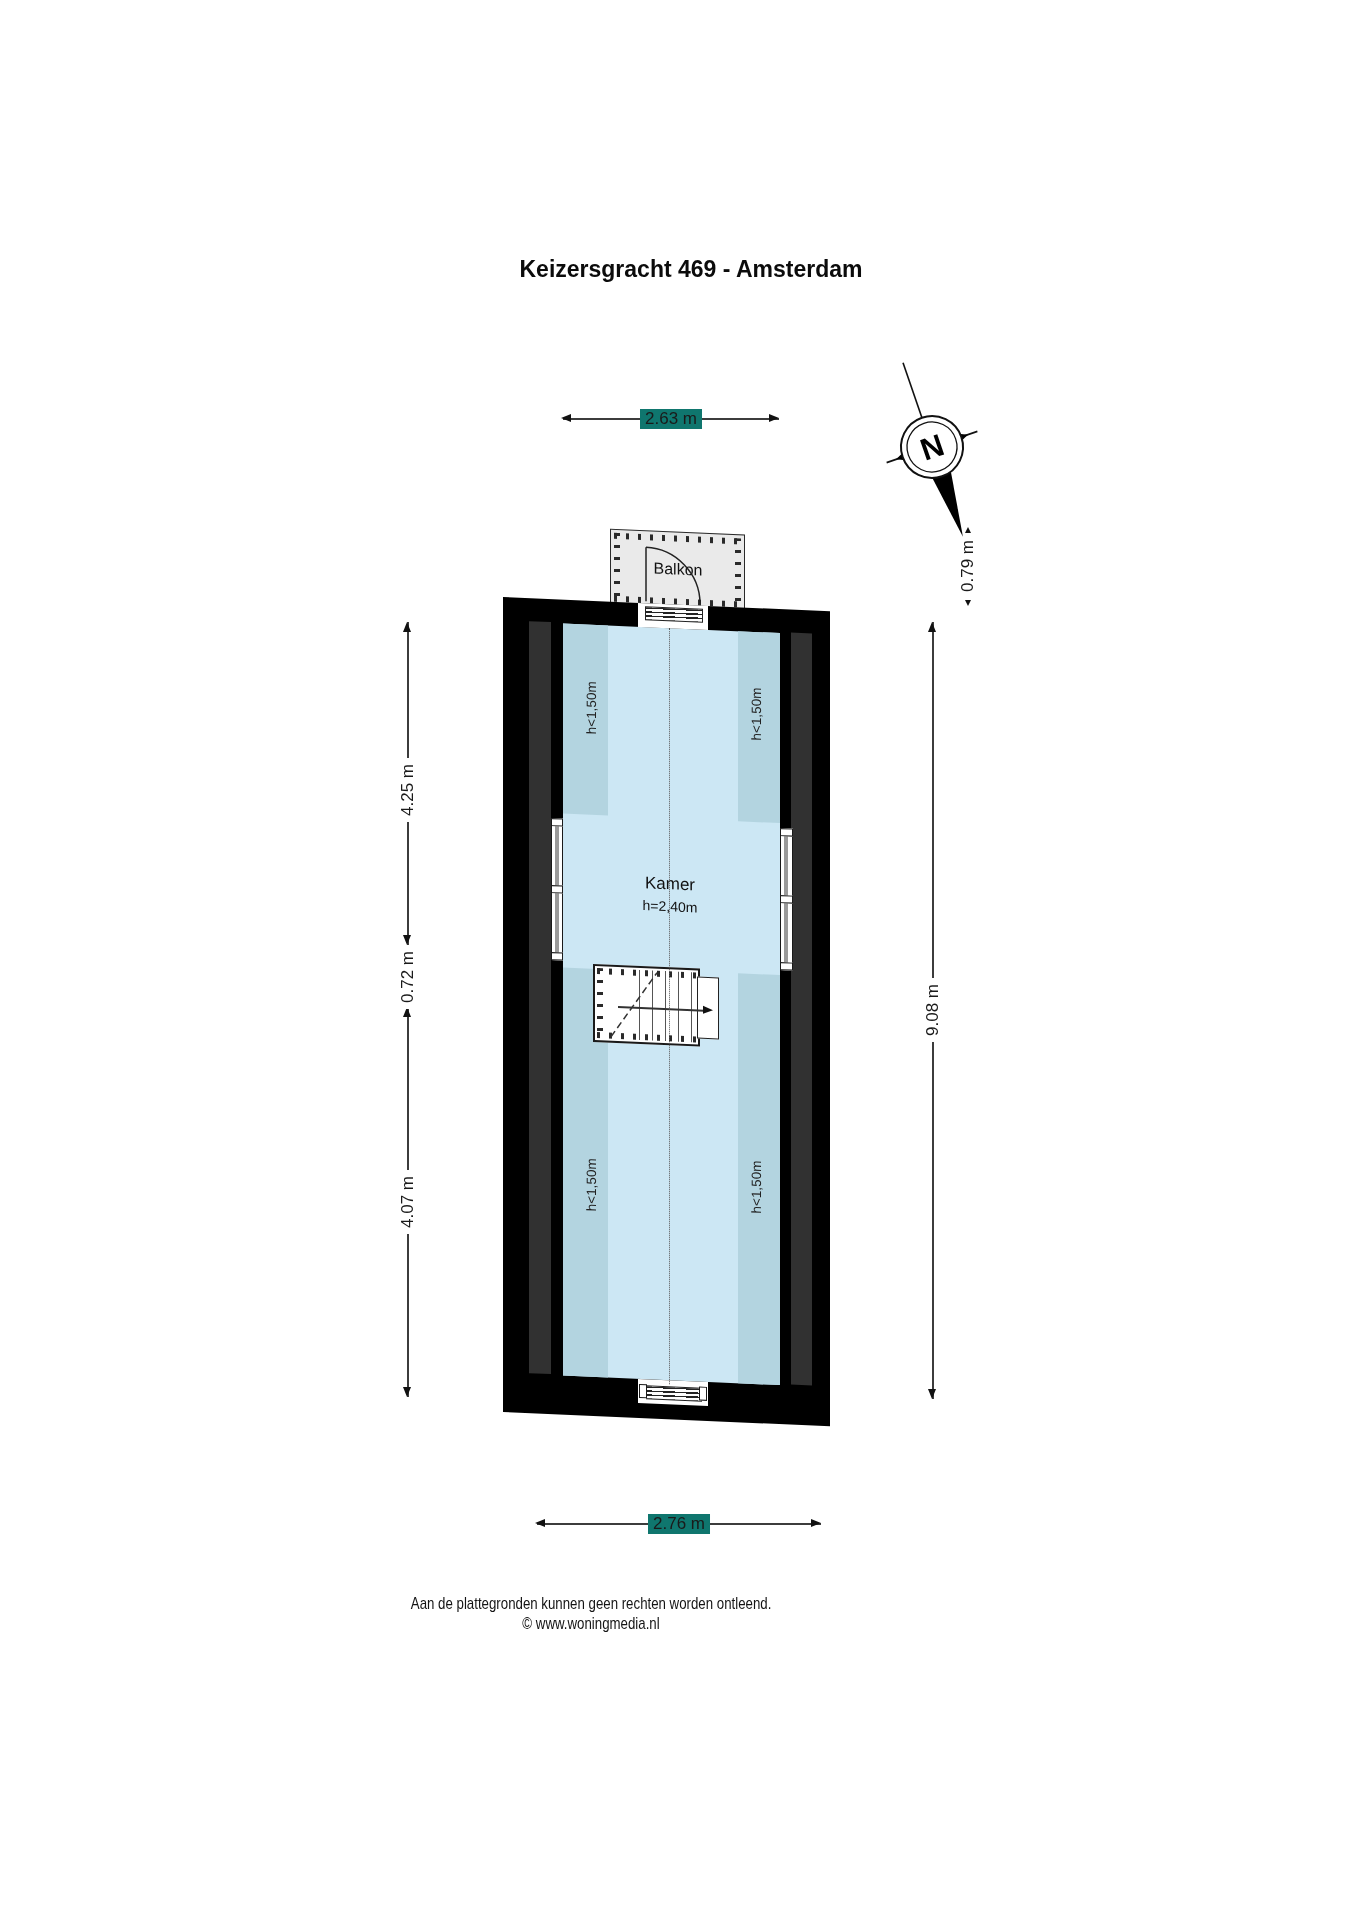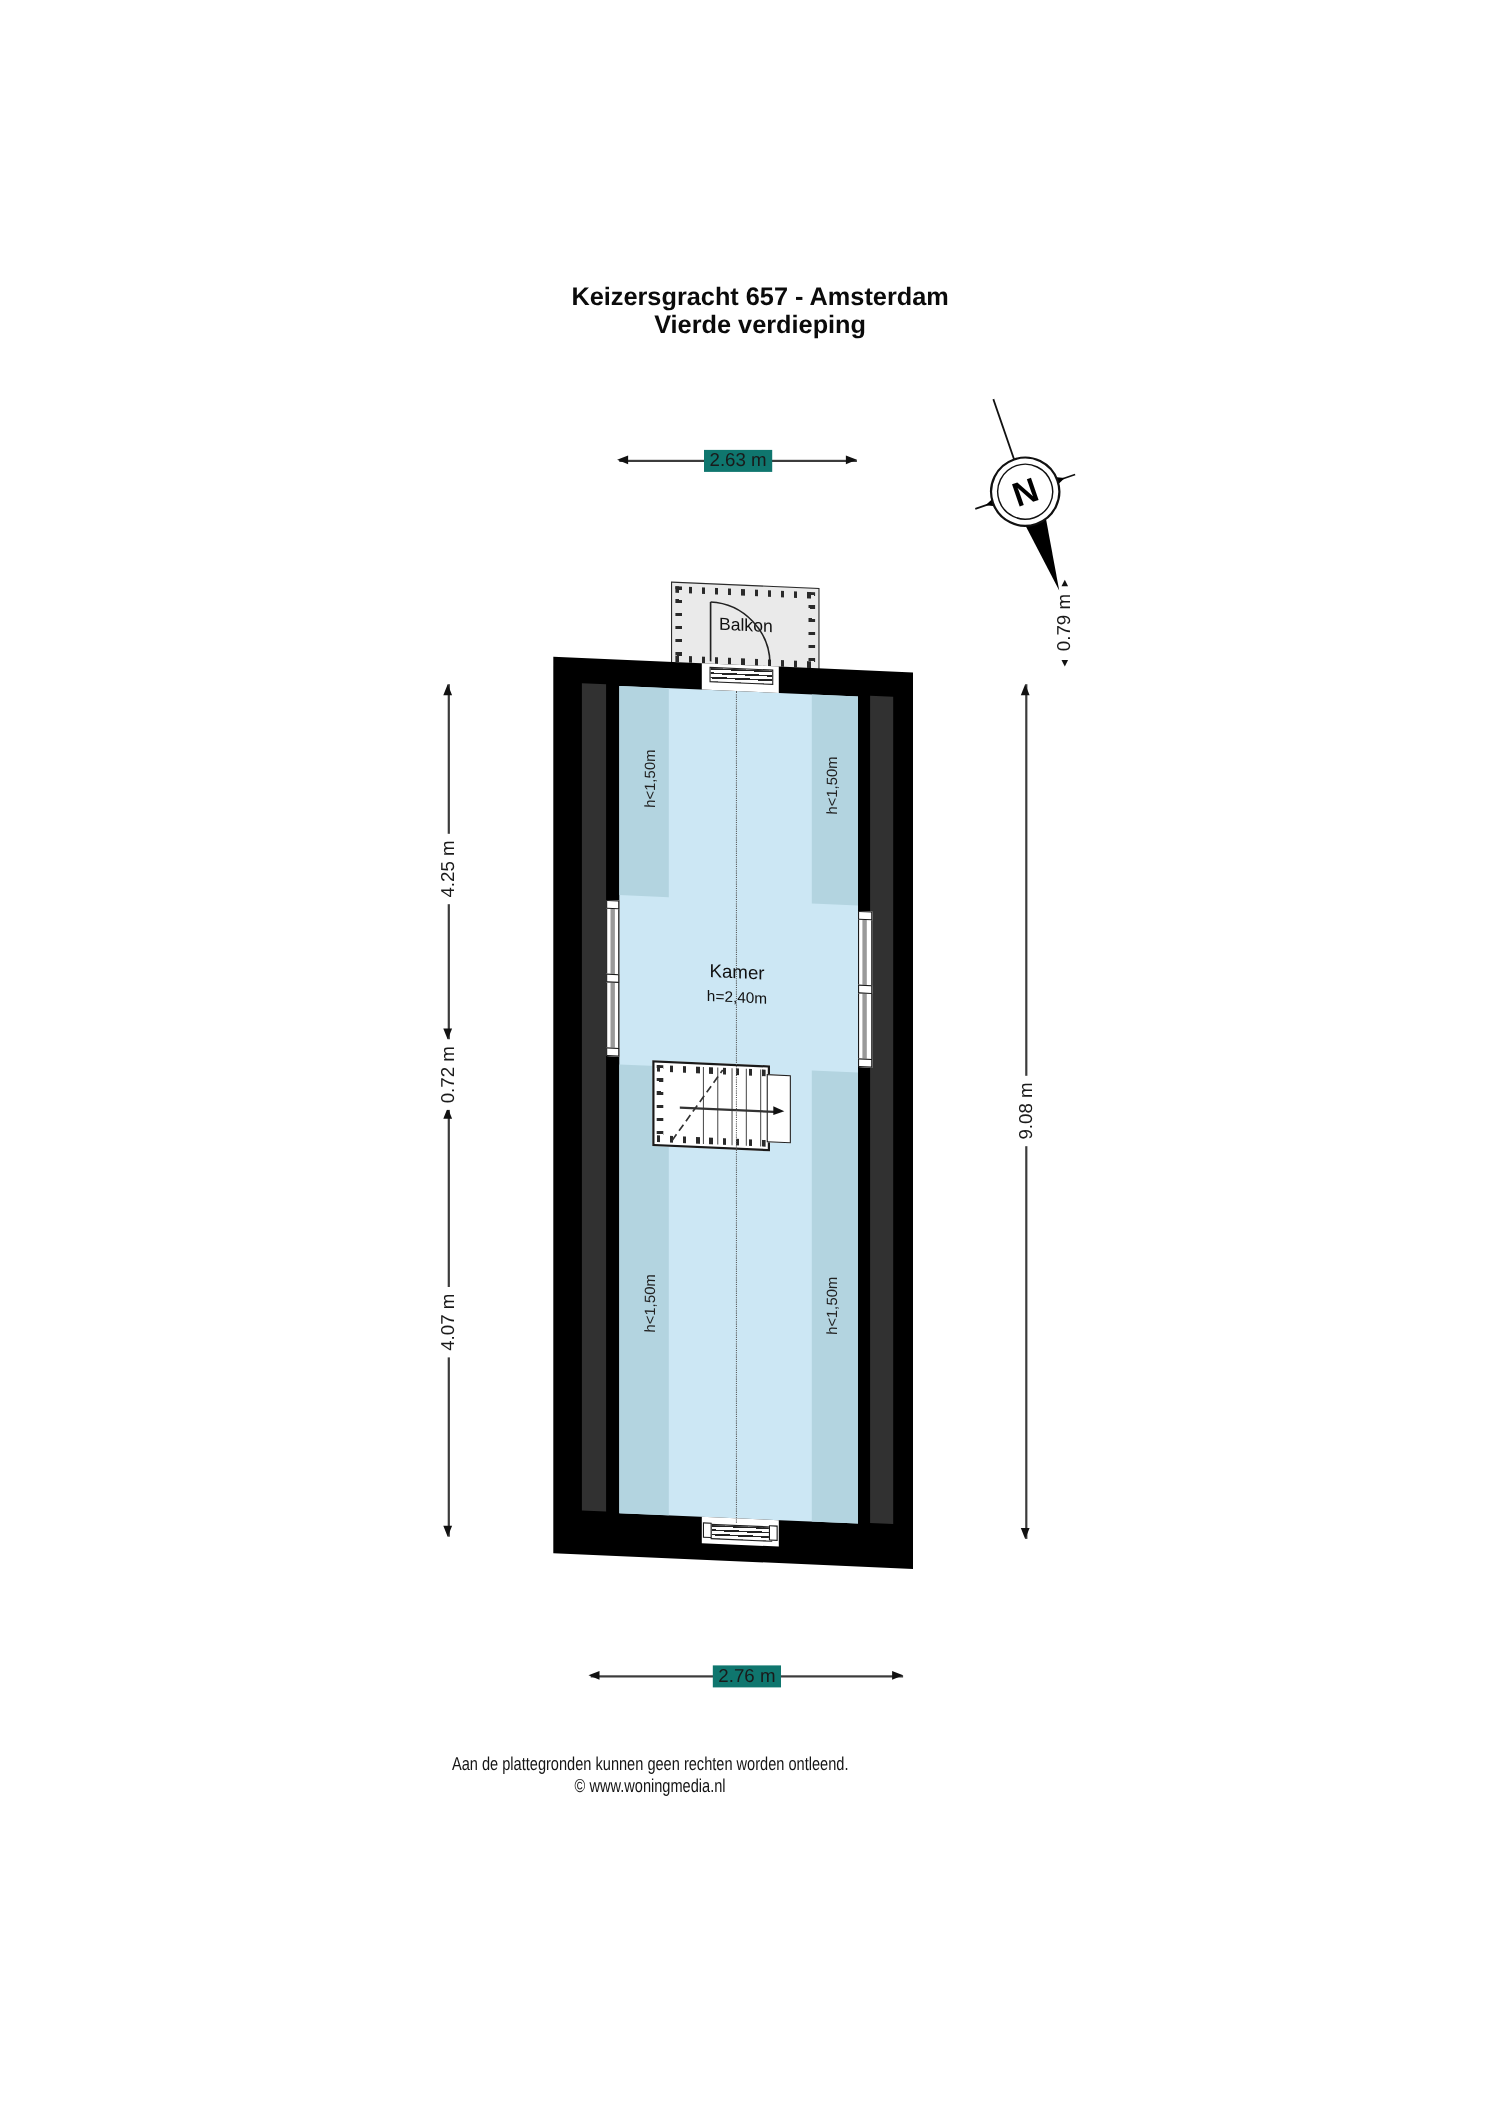--- a/index.html
+++ b/index.html
@@ -51,22 +51,21 @@
   .footer{position:absolute;left:241px;top:1594px;width:700px;text-align:center;
           font-size:17px;line-height:19.5px;color:#141414;}
   .footer span{display:inline-block;transform:scaleX(0.78);transform-origin:50% 50%;white-space:nowrap;}
 </style>
 </head>
 <body>
 
 <div class="canvas">
 
   <div class="title">
-    <div>Keizersgracht 657 - Amsterdam</div>
-    <div>Vierde verdieping</div>
+    <div>Keizersgracht 469 - Amsterdam</div>
   </div>
 
   <svg class="abs" style="left:862px;top:350px;" width="140" height="195" viewBox="0 0 140 195">
     <g transform="rotate(-19 70 97)">
       <line x1="70" y1="8" x2="70" y2="130" stroke="#111" stroke-width="1.6"></line>
       <line x1="22" y1="97" x2="118" y2="97" stroke="#111" stroke-width="1.6"></line>
       <polygon points="32,97 58,85 58,109" fill="#000"></polygon>
       <polygon points="108,97 82,85 82,109" fill="#000"></polygon>
       <polygon points="59,118 82,112 70,192" fill="#000"></polygon>
       <circle cx="70" cy="97" r="31" fill="#fff" stroke="#111" stroke-width="2"></circle>

